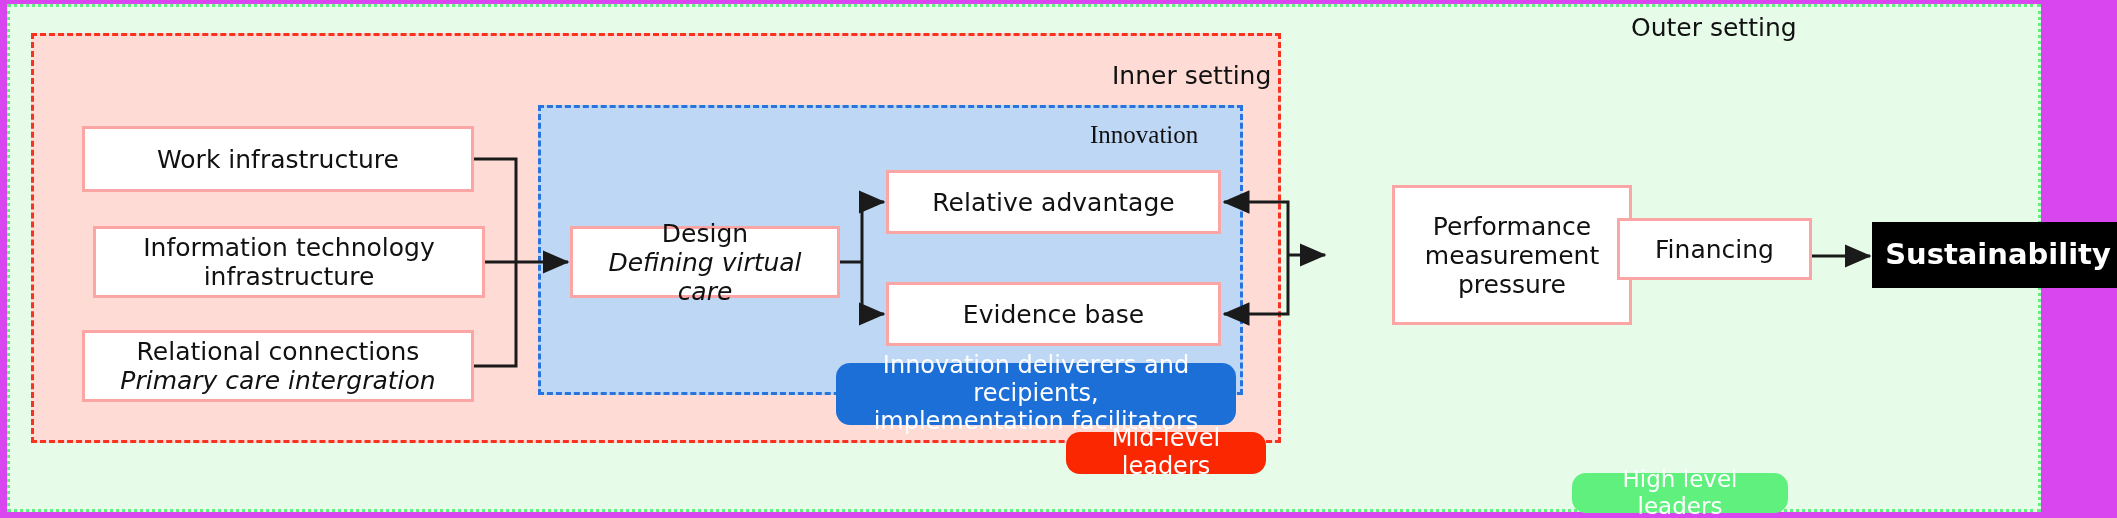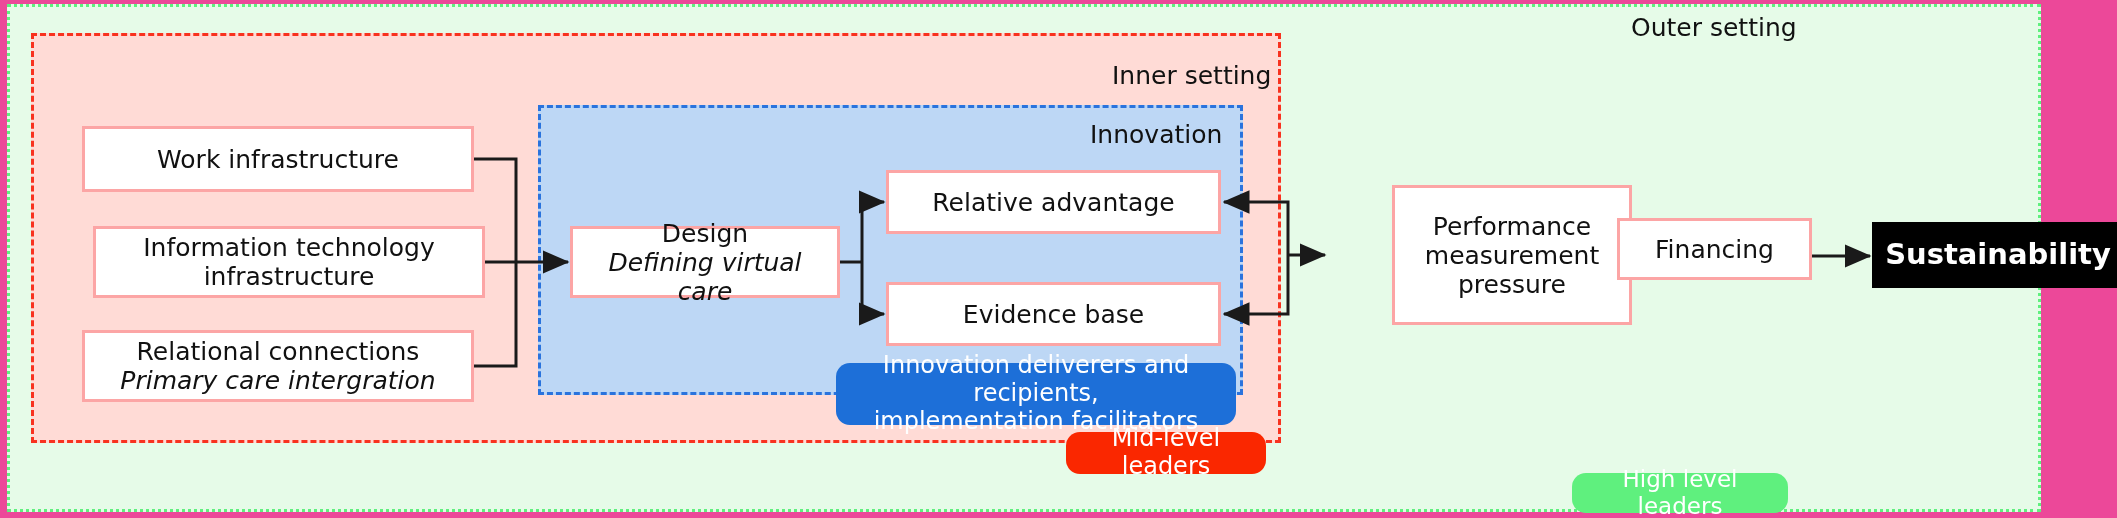--- a/index.html
+++ b/index.html
@@ -8,21 +8,21 @@
     background: #ffffff;
   }
   body {
     font-family: "DejaVu Sans", "Liberation Sans", sans-serif;
   }
 
   #canvas {
     position: relative;
     width: 2117px;
     height: 518px;
-    background: #ec4899;
+    background: #d946ef;
     overflow: hidden;
   }
 
   
   .region {
     position: absolute;
     box-sizing: border-box;
   }
   .region-label {
     position: absolute;
@@ -139,21 +139,21 @@
     top: 473px;
     width: 216px;
     height: 40px;
     background: #5ff07e;
     font-size: 23px;
   }
 
   
   #label-outer-setting     { left: 1631px; top: 15px; }
   #label-inner-setting     { left: 1112px; top: 63px; }
-  #label-innovation        { left: 1090px; top: 122px; }
+  #label-innovation        { left: 1090px; top: 122px; font-family: Liberation Serif, serif; }
 
   
   #connectors {
     position: absolute;
     left: 0;
     top: 0;
     width: 2117px;
     height: 518px;
     pointer-events: none;
   }

